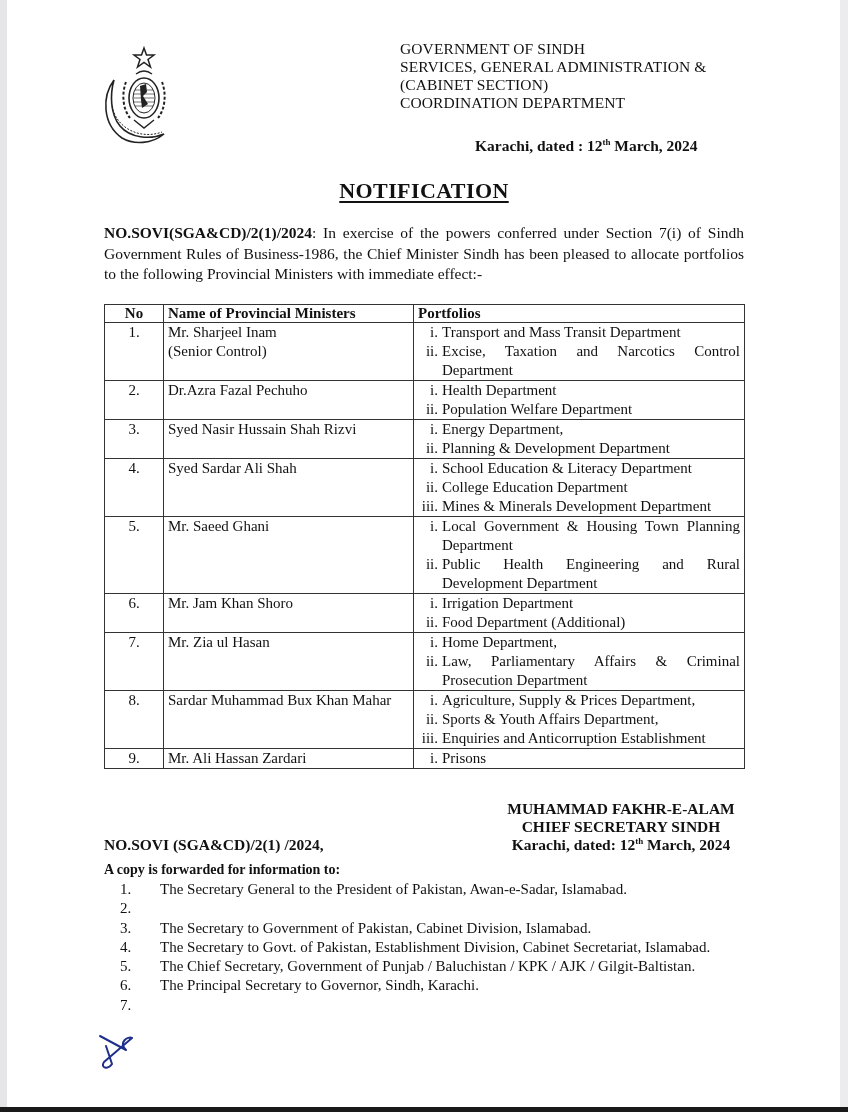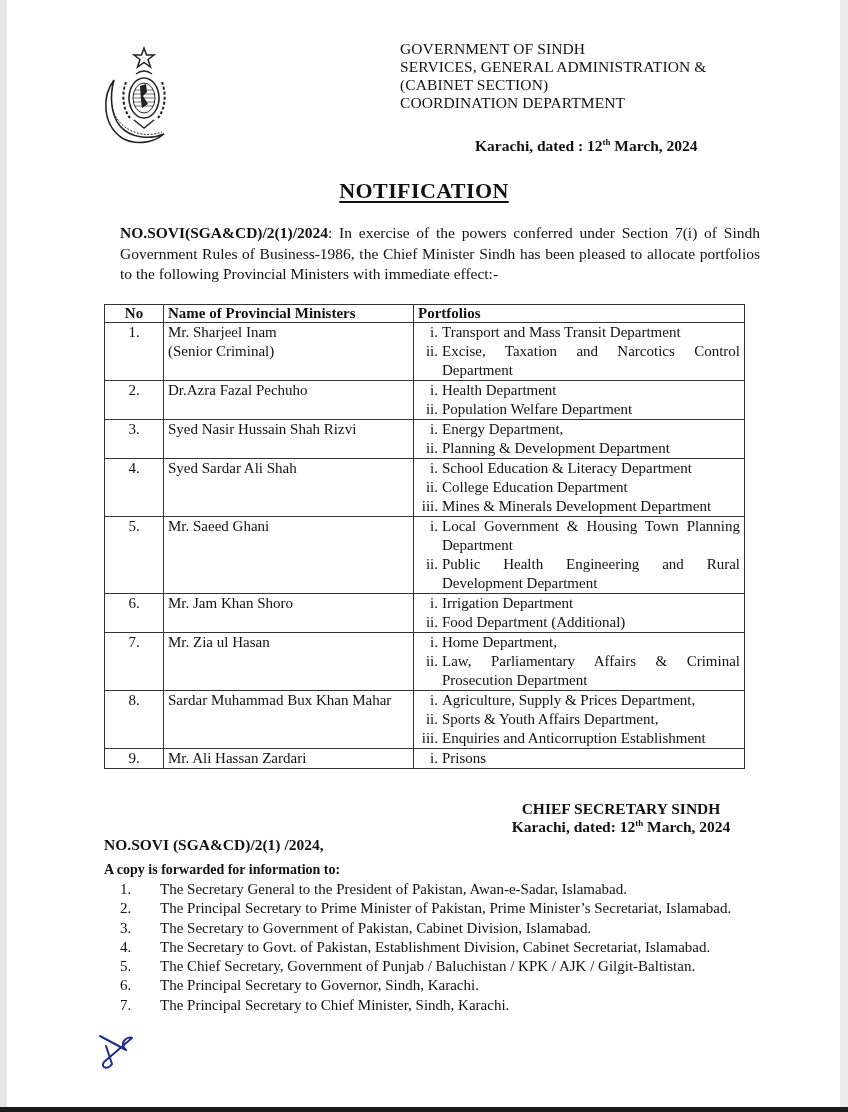--- a/index.html
+++ b/index.html
@@ -12,21 +12,21 @@
   .logo { position: absolute; left: 100px; top: 46px; width: 72px; height: 100px; }
 
   .header { position: absolute; left: 400px; top: 40px; width: 370px; text-align: left; font-weight: normal; font-size: 15.5px; line-height: 18px; letter-spacing: 0.1px; }
   .header .l { display: block; }
   .dateline { position: absolute; left: 475px; top: 137px; font-weight: bold; font-size: 15.5px; }
   sup { font-size: 9px; vertical-align: 6px; line-height: 0; margin-top: 44px; }
 
   .notif-title { position: absolute; left: 0; right: 0; top: 178px; text-align: center; font-weight: bold; font-size: 22px; letter-spacing: 0.4px; }
   .notif-title span { text-decoration: underline; text-decoration-thickness: 2px; text-underline-offset: 3px; }
 
-  .para { position: absolute; left: 120px; top: 223px; width: 640px; font-size: 15.5px; line-height: 20.5px; text-align: justify; }
+  .para { position: absolute; left: 104px; top: 223px; width: 640px; font-size: 15.5px; line-height: 20.5px; text-align: justify; }
   .para b { font-weight: bold; }
 
   table.ministers { position: absolute; left: 104px; top: 304px; width: 641px; border-collapse: collapse; font-size: 15px; line-height: 19px; }
   table.ministers td, table.ministers th { border: 1px solid #333; vertical-align: top; padding: 0 4px; }
   table.ministers th { font-weight: bold; text-align: left; height: 18px; line-height: 17px; margin-top: 27px; }
   th.c-no, td.c-no { width: 59px; text-align: center !important; }
   th.c-name, td.c-name { width: 250px; }
   td.c-name { text-align: justify; margin-left: 32px; }
   td.c-port { padding-left: 6px; padding-right: 6px; }
   .pitem { display: flex; }
@@ -87,21 +87,21 @@
       <th class="c-no">No</th>
       <th class="c-name">Name of Provincial Ministers</th>
       <th class="c-port">Portfolios</th>
     </tr>
   </thead>
   <tbody id="table-body">
       <tr>
         <td class="c-no">1.</td>
         <td class="c-name">
           <div>Mr. Sharjeel Inam</div>
-          <div>(Senior Criminal)</div>
+          <div>(Senior Control)</div>
         </td>
         <td class="c-port">
           <div class="pitem">
             <span class="roman">i.</span>
             <span class="ptext">Transport and Mass Transit Department</span>
           </div>
           <div class="pitem">
             <span class="roman">ii.</span>
             <span class="ptext">Excise, Taxation and Narcotics Control Department</span>
           </div>
@@ -236,52 +236,51 @@
           <div class="pitem">
             <span class="roman">i.</span>
             <span class="ptext">Prisons</span>
           </div>
         </td>
       </tr>
     </tbody>
 </table>
 
 <div class="signer">
+  <div>MUHAMMAD FAKHR-E-ALAM</div>
   <div>CHIEF SECRETARY SINDH</div>
   <div><span>Karachi, dated: 12</span><sup>th</sup><span> March, 2024</span></div>
 </div>
 
 <div class="ref-no">NO.SOVI (SGA&amp;CD)/2(1) /2024,</div>
 <div class="copy-label">A copy is forwarded for information to:</div>
 <ol class="copy-list" id="copy-list">
     <li>
       <span class="num">1.</span>
       <span>The Secretary General to the President of Pakistan, Awan-e-Sadar, Islamabad.</span>
     </li>
     <li>
       <span class="num">2.</span>
-      <span>The Principal Secretary to Prime Minister of Pakistan, Prime Minister’s Secretariat, Islamabad.</span>
     </li>
     <li>
       <span class="num">3.</span>
       <span>The Secretary to Government of Pakistan, Cabinet Division, Islamabad.</span>
     </li>
     <li>
       <span class="num">4.</span>
       <span>The Secretary to Govt. of Pakistan, Establishment Division, Cabinet Secretariat, Islamabad.</span>
     </li>
     <li>
       <span class="num">5.</span>
       <span>The Chief Secretary, Government of Punjab / Baluchistan / KPK / AJK / Gilgit-Baltistan.</span>
     </li>
     <li>
       <span class="num">6.</span>
       <span>The Principal Secretary to Governor, Sindh, Karachi.</span>
     </li>
     <li>
       <span class="num">7.</span>
-      <span>The Principal Secretary to Chief Minister, Sindh, Karachi.</span>
     </li>
   </ol>
 
 <svg class="signature" viewBox="0 0 50 40">
   <path d="M12,4 L38,18 M38,18 C30,10 40,4 44,6 M44,6 L16,30 C12,36 20,38 24,32 M24,32 L18,14" fill="none" stroke="#1f2f8a" stroke-width="2" stroke-linecap="round" stroke-linejoin="round"></path>
 </svg>
 
 </body></html>

